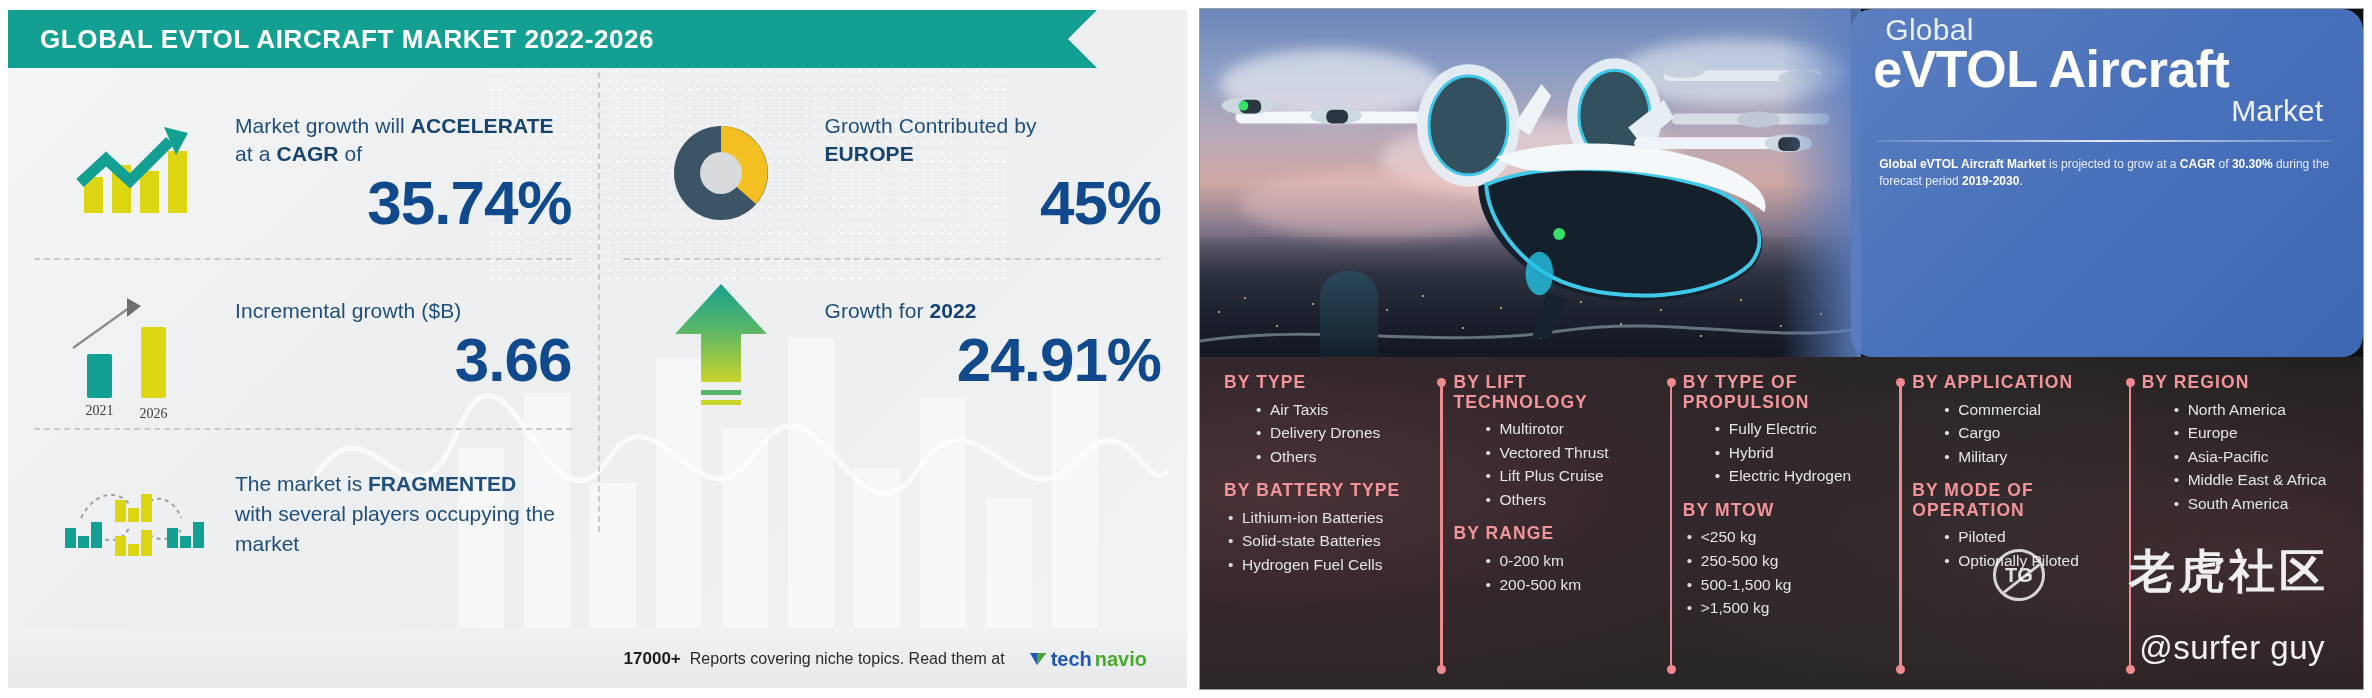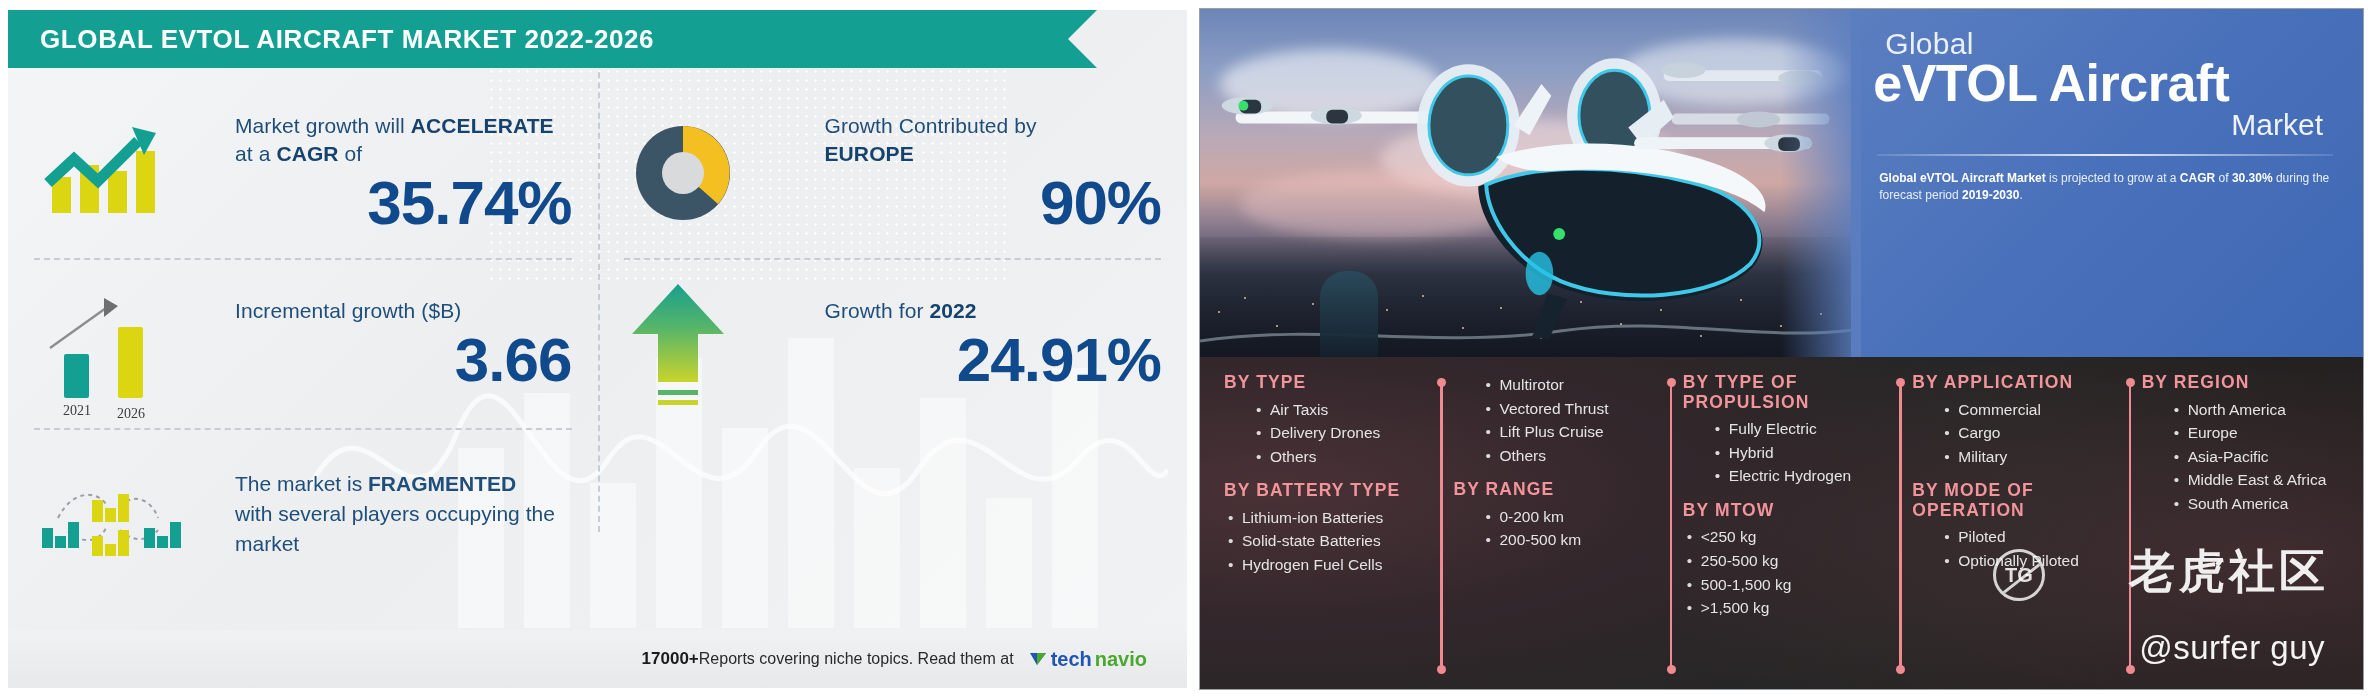--- a/index.html
+++ b/index.html
@@ -62,21 +62,21 @@
   }
   .col { width: 50%; padding: 0 26px; }
   .col-right { border-left: none; }
   .divider-v {
     position: absolute; left: 50%; top: 22px; height: 500px;
     border-left: 2px dashed #c6ccd2; z-index: 3;
   }
 
   .row { display: flex; align-items: center; height: 170px; position: relative; }
   .row + .row { border-top: 2px dashed #c6ccd2; }
-  .row-icon { width: 195px; display: flex; align-items: center; }
+  .row-icon { width: 195px; display: flex; align-items: center; justify-content: center; }
   .row-body { flex: 1; padding-left: 6px; }
 
   .lead {
     color: #1f4e7a; font-size: 21px; line-height: 1.32; font-weight: 400;
     letter-spacing: .1px;
   }
   .lead b { font-weight: bold; color: #16436e; }
   .bignum {
     color: #104a8c; font-size: 62px; font-weight: bold; line-height: 1;
     letter-spacing: -1px; margin-top: 4px; text-align: right;
@@ -84,21 +84,21 @@
   .frag-text { color:#1f4e7a; font-size: 21px; line-height:1.42; }
   .frag-text b { font-weight: bold; }
 
   .yr-label { font-size: 14px; color:#3c3c3c; text-align:center; margin-top:5px; font-family:"Liberation Serif", serif;}
 
   
   .lp-footer {
     position: absolute; left: 0; bottom: 0; width: 100%; height: 58px;
     background: linear-gradient(180deg,#f0f1f2,#e7e9ea);
     display: flex; align-items: center; justify-content: flex-end;
-    padding-right: 40px; z-index: 5;
+    padding-right: 40px; gap: 9px; z-index: 5;
   }
   .foot-count { font-weight: bold; font-size: 17px; color:#1b1b1b; }
   .foot-text { font-size: 16px; color:#2a2a2a; }
   .logo { display:flex; align-items:flex-start; gap:3px; margin-left: 14px; }
   .logo-tech { color:#1f55b5; font-weight: bold; font-size: 20px; }
   .logo-navio { color:#4aa82e; font-weight: bold; font-size: 20px; }
 
   
   .right-panel {
     position: relative; width: 1177px; height: 698px;
@@ -119,21 +119,21 @@
   .city { position:absolute; left:0; right:0; bottom:0; height:120px;
     background: linear-gradient(180deg, rgba(30,36,50,.1), rgba(18,22,32,.92));
   }
   .city-lights { position:absolute; left:0; right:0; bottom:0; height:120px; opacity:.85; }
   .tower { position:absolute; bottom: 0; left: 120px; width: 58px; height: 86px;
     background: linear-gradient(180deg,#2a4a5c,#14202c); border-radius: 26px 26px 2px 2px; opacity:.95; }
 
   .hero-text {
     position:relative; width: 44%; height: 100%;
     background: linear-gradient(135deg,#5b7ec0 0%, #4a72bb 45%, #3e67b4 100%);
-    padding: 18px 26px 10px 22px; color:#fff;
+    padding: 4px 26px 10px 22px; color:#fff;border-radius:21px;
   }
   .hero-text::before{
     content:""; position:absolute; left:-70px; top:0; width:80px; height:100%;
     background: linear-gradient(90deg, rgba(91,126,192,0), rgba(91,126,192,.92));
   }
   .ht-global { font-size: 30px; font-weight: 400; color:#eaf0fb; letter-spacing:.3px; margin-left: 12px;}
   .ht-main { font-size: 52px; font-weight: bold; line-height: 1.02; color:#ffffff; letter-spacing:-0.5px; margin-top:-4px;}
   .ht-market { font-size: 30px; font-weight: 400; color:#eef2fb; text-align:right; margin-top:-2px; padding-right: 14px;}
   .ht-rule { height:2px; background: linear-gradient(90deg, rgba(255,255,255,.12), rgba(255,255,255,.85), rgba(255,255,255,.12)); margin: 12px 4px 14px 4px;}
   .ht-desc { font-size: 12px; line-height: 1.45; text-align:left; color:#e9eefa; padding: 0 6px;}
@@ -311,21 +311,21 @@
                 <circle cx="59" cy="59" r="47" fill="#3b5566"></circle>
                 <path d="M59,59 L59,12 A47,47 0 0,1 94,90 Z" fill="#f4bf21"></path>
                 <circle cx="59" cy="59" r="21" fill="#d9dadb"></circle>
               </svg>
             </div>
             <div class="row-body">
               <div class="lead">
                 <span>Growth Contributed by</span><br>
                 <b>EUROPE</b>
               </div>
-              <div class="bignum">90%</div>
+              <div class="bignum">45%</div>
             </div>
           </div>
 
           <div class="row">
             <div class="row-icon">
               <svg width="108" height="132" viewBox="0 0 108 132">
                 <defs>
                   <linearGradient id="arrGrad" x1="0" y1="1" x2="0" y2="0">
                     <stop offset="0%" stop-color="#c9d42b"></stop>
                       <stop offset="55%" stop-color="#57b569"></stop>
@@ -471,20 +471,21 @@
             <li>Hydrogen Fuel Cells</li>
           </ul>
         </div>
 
         <div class="seg-col">
           <div class="seg-sep">
               <div class="line"></div>
               <div class="dot top"></div>
               <div class="dot bot"></div>
             </div>
+          <div class="seg-h">BY LIFT TECHNOLOGY</div>
           <ul>
             <li>Multirotor</li>
             <li>Vectored Thrust</li>
             <li>Lift Plus Cruise</li>
             <li>Others</li>
           </ul>
           <div class="seg-h seg-h2">BY RANGE</div>
           <ul>
             <li>0-200 km</li>
             <li>200-500 km</li>

